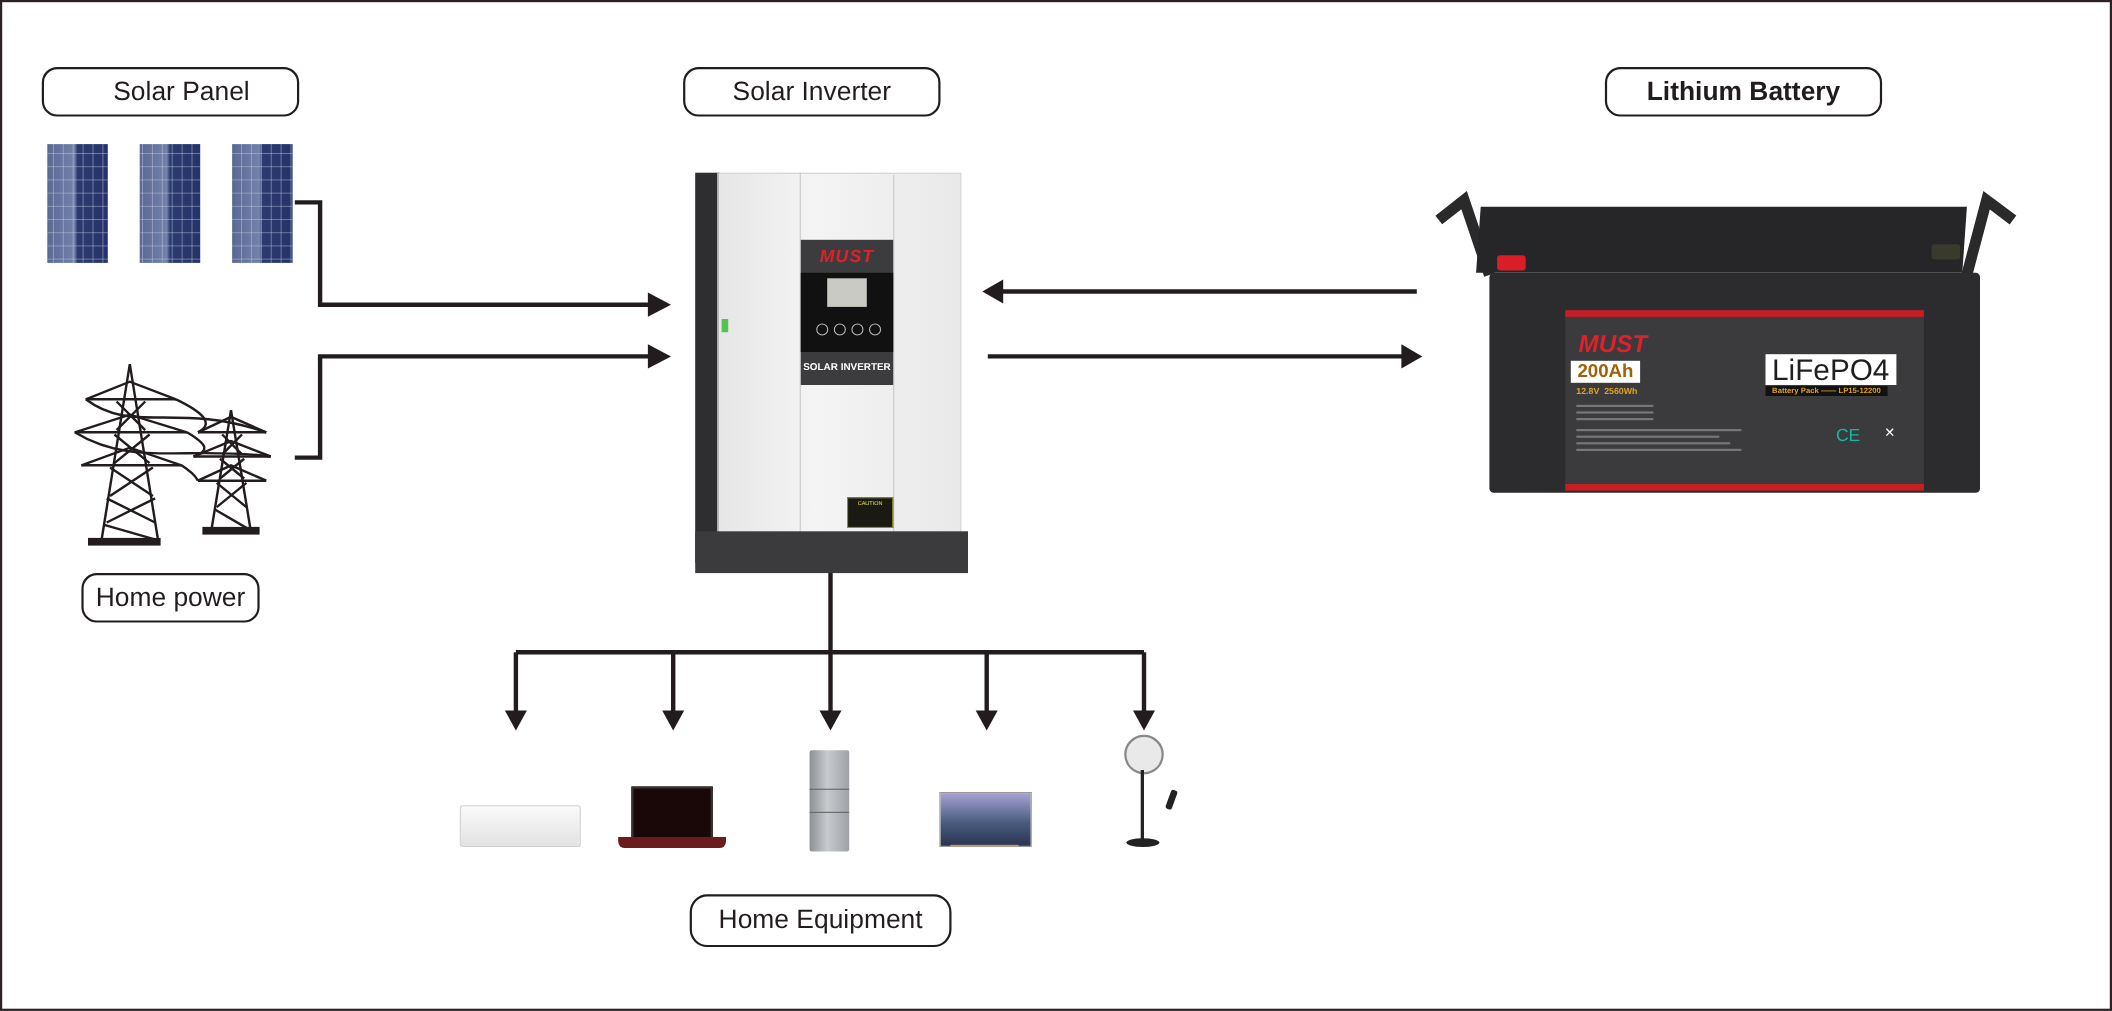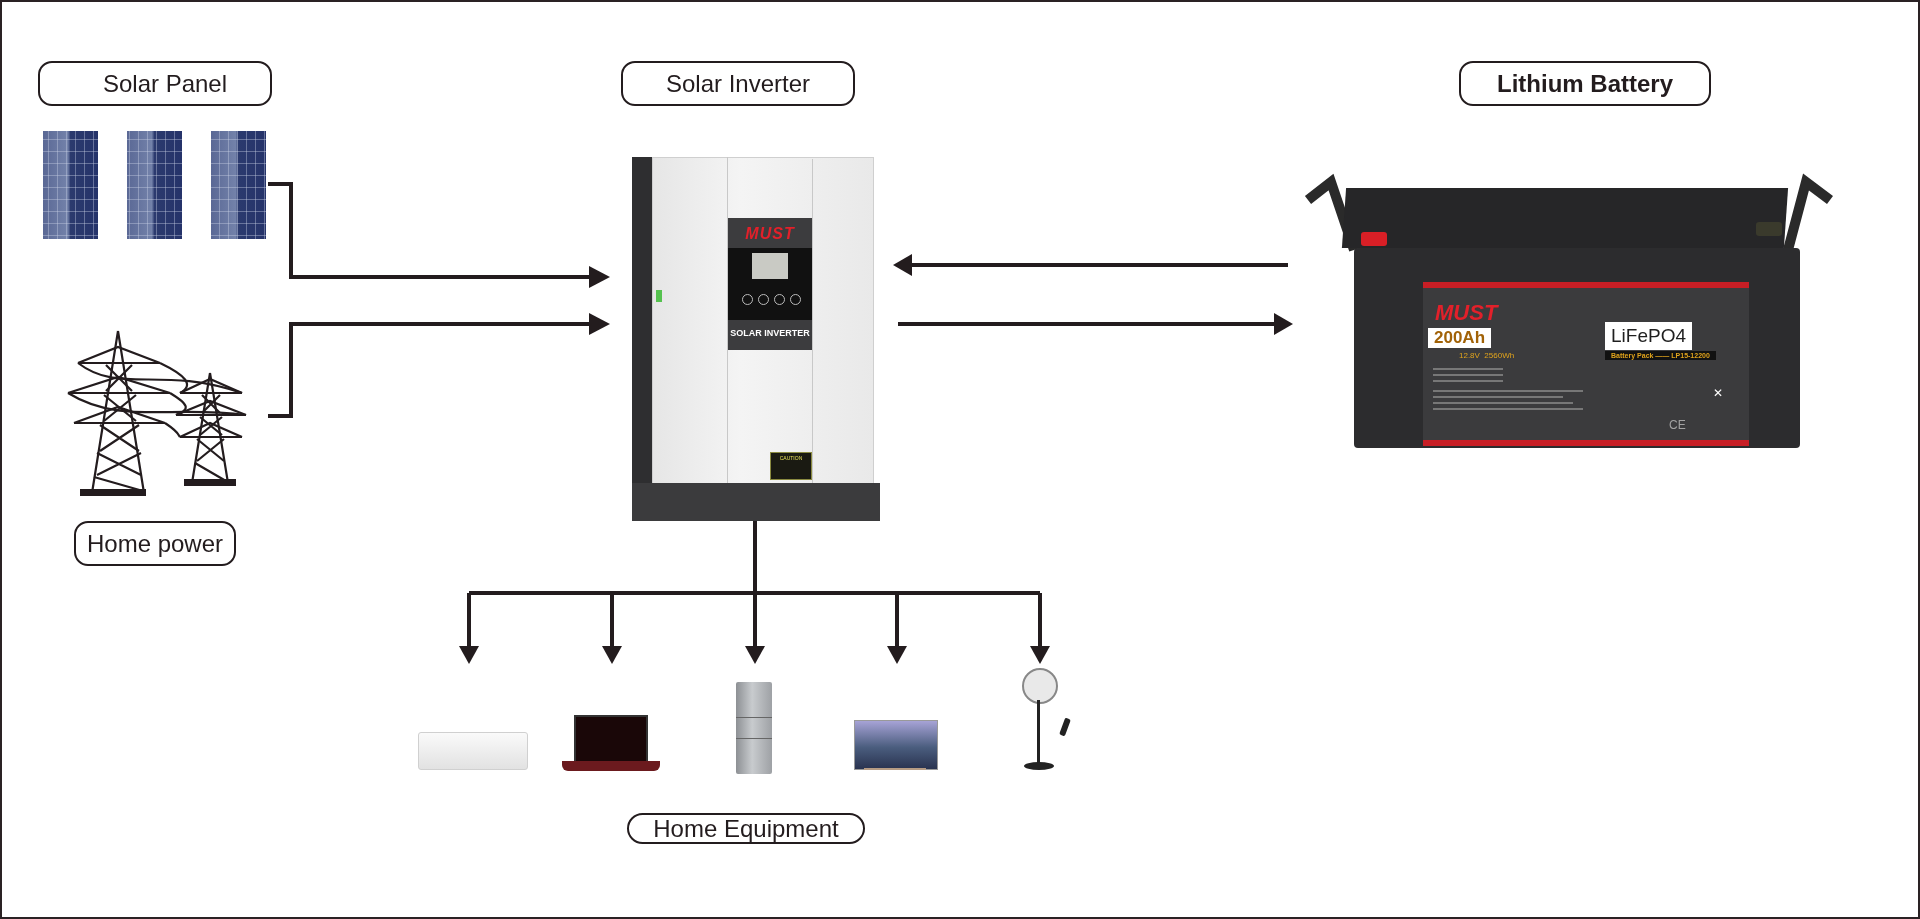--- a/index.html
+++ b/index.html
@@ -49,21 +49,21 @@
     <polygon points="745,646 765,646 755,664"></polygon>
     <polygon points="887,646 907,646 897,664"></polygon>
     <polygon points="1030,646 1050,646 1040,664"></polygon>
   </g>
 </svg>
 
 <div class="label" style="left:38px;top:61px;width:234px;height:45px;padding-left:20px;">Solar Panel</div>
 <div class="label" style="left:621px;top:61px;width:234px;height:45px;">Solar Inverter</div>
 <div class="label" style="left:1459px;top:61px;width:252px;height:45px;font-weight:bold;">Lithium Battery</div>
 <div class="label" style="left:74px;top:521px;width:162px;height:45px;">Home power</div>
-<div class="label" style="left:627px;top:813px;width:238px;height:31px;border-radius:16px;">Home Equipment</div>
+<div class="label" style="left:627px;top:813px;width:238px;height:48px;border-radius:16px;">Home Equipment</div>
 
 <svg class="abs" style="left:40px;top:128px;" width="232" height="114">
   <defs>
     <linearGradient id="pg" x1="0" y1="0" x2="1" y2="0">
       <stop offset="0" stop-color="#5a6895"></stop>
       <stop offset="0.45" stop-color="#7382aa"></stop>
       <stop offset="0.5" stop-color="#2b3a6e"></stop>
       <stop offset="1" stop-color="#25336a"></stop>
     </linearGradient>
     <pattern id="grid" width="9" height="12" patternUnits="userSpaceOnUse">
@@ -137,33 +137,33 @@
     <path d="M12,30 L35,12 L58,80" stroke="#2a2a2a" stroke-width="10" fill="none"></path>
     <path d="M534,30 L510,12 L492,80" stroke="#2a2a2a" stroke-width="10" fill="none"></path>
   </svg>
   <div class="abs" style="left:48px;top:18px;width:442px;height:60px;background:#262628;transform:skewX(-4deg);"></div>
   <div class="abs" style="left:65px;top:62px;width:26px;height:14px;background:#d91f26;border-radius:3px;"></div>
   <div class="abs" style="left:460px;top:52px;width:26px;height:14px;background:#3a3a2c;border-radius:3px;"></div>
   <div class="abs" style="left:58px;top:78px;width:446px;height:200px;background:#2c2c2e;border-radius:4px;"></div>
   <div class="abs" style="left:127px;top:112px;width:326px;height:152px;background:#3b3b3d;border-top:6px solid #c71e25;border-bottom:6px solid #c71e25;">
     <div style="position:absolute;left:12px;top:12px;color:#e2202a;font-weight:bold;font-style:italic;font-size:22px;">MUST</div>
     <div style="position:absolute;left:5px;top:40px;background:#fff;color:#a16207;font-weight:bold;font-size:17px;padding:0 6px;">200Ah</div>
-    <div style="position:absolute;left:10px;top:63px;color:#e0a31c;font-weight:normal;font-size:8px;white-space:pre;margin-left:26px;">12.8V  2560Wh</div>
-    <div style="position:absolute;left:182px;top:34px;background:#fff;color:#1f1f1f;font-size:19px;padding:0 6px;line-height:28px;">LiFePO4</div>
+    <div style="position:absolute;left:10px;top:63px;color:#e0a31c;font-weight:bold;font-size:8px;white-space:pre;">12.8V  2560Wh</div>
+    <div style="position:absolute;left:182px;top:34px;background:#fff;color:#1f1f1f;font-size:27px;padding:0 6px;line-height:28px;">LiFePO4</div>
     <div style="position:absolute;left:182px;top:63px;background:#111;color:#e0a31c;font-weight:bold;font-size:7px;padding:1px 6px;">Battery Pack —— LP15-12200</div>
     <div style="position:absolute;left:10px;top:76px;width:160px;">
       <div style="height:2px;background:#777;margin:4px 0;width:70px"></div>
       <div style="height:2px;background:#777;margin:4px 0;width:70px"></div>
       <div style="height:2px;background:#777;margin:4px 0;width:70px"></div>
       <div style="height:2px;background:#777;margin:8px 0 4px;width:150px"></div>
       <div style="height:2px;background:#777;margin:4px 0;width:130px"></div>
       <div style="height:2px;background:#777;margin:4px 0;width:140px"></div>
       <div style="height:2px;background:#777;margin:4px 0;width:150px"></div>
     </div>
-    <div style="position:absolute;left:246px;top:100px;color:#a3a3a3;font-size:12px;margin-top:30px;">CE</div>
+    <div style="position:absolute;left:246px;top:100px;color:#14b8a6;font-size:16px;">CE</div>
     <div style="position:absolute;left:290px;top:98px;color:#fff;font-size:12px;">✕</div>
   </div>
 </div>
 
 <div class="abs" style="left:400px;top:660px;width:700px;height:120px;">
   <div class="abs" style="left:18px;top:72px;width:108px;height:36px;background:linear-gradient(#fafafa,#e2e2e2);border:1px solid #d0d0d0;border-radius:3px;"></div>
   <div class="abs" style="left:162px;top:55px;width:100px;height:60px;">
     <div style="position:absolute;left:12px;top:0;width:70px;height:44px;background:#1a0708;border:2px solid #333;"></div>
     <div style="position:absolute;left:0;top:46px;width:98px;height:10px;background:#6b1a1e;border-radius:0 0 6px 6px;"></div>
   </div>

